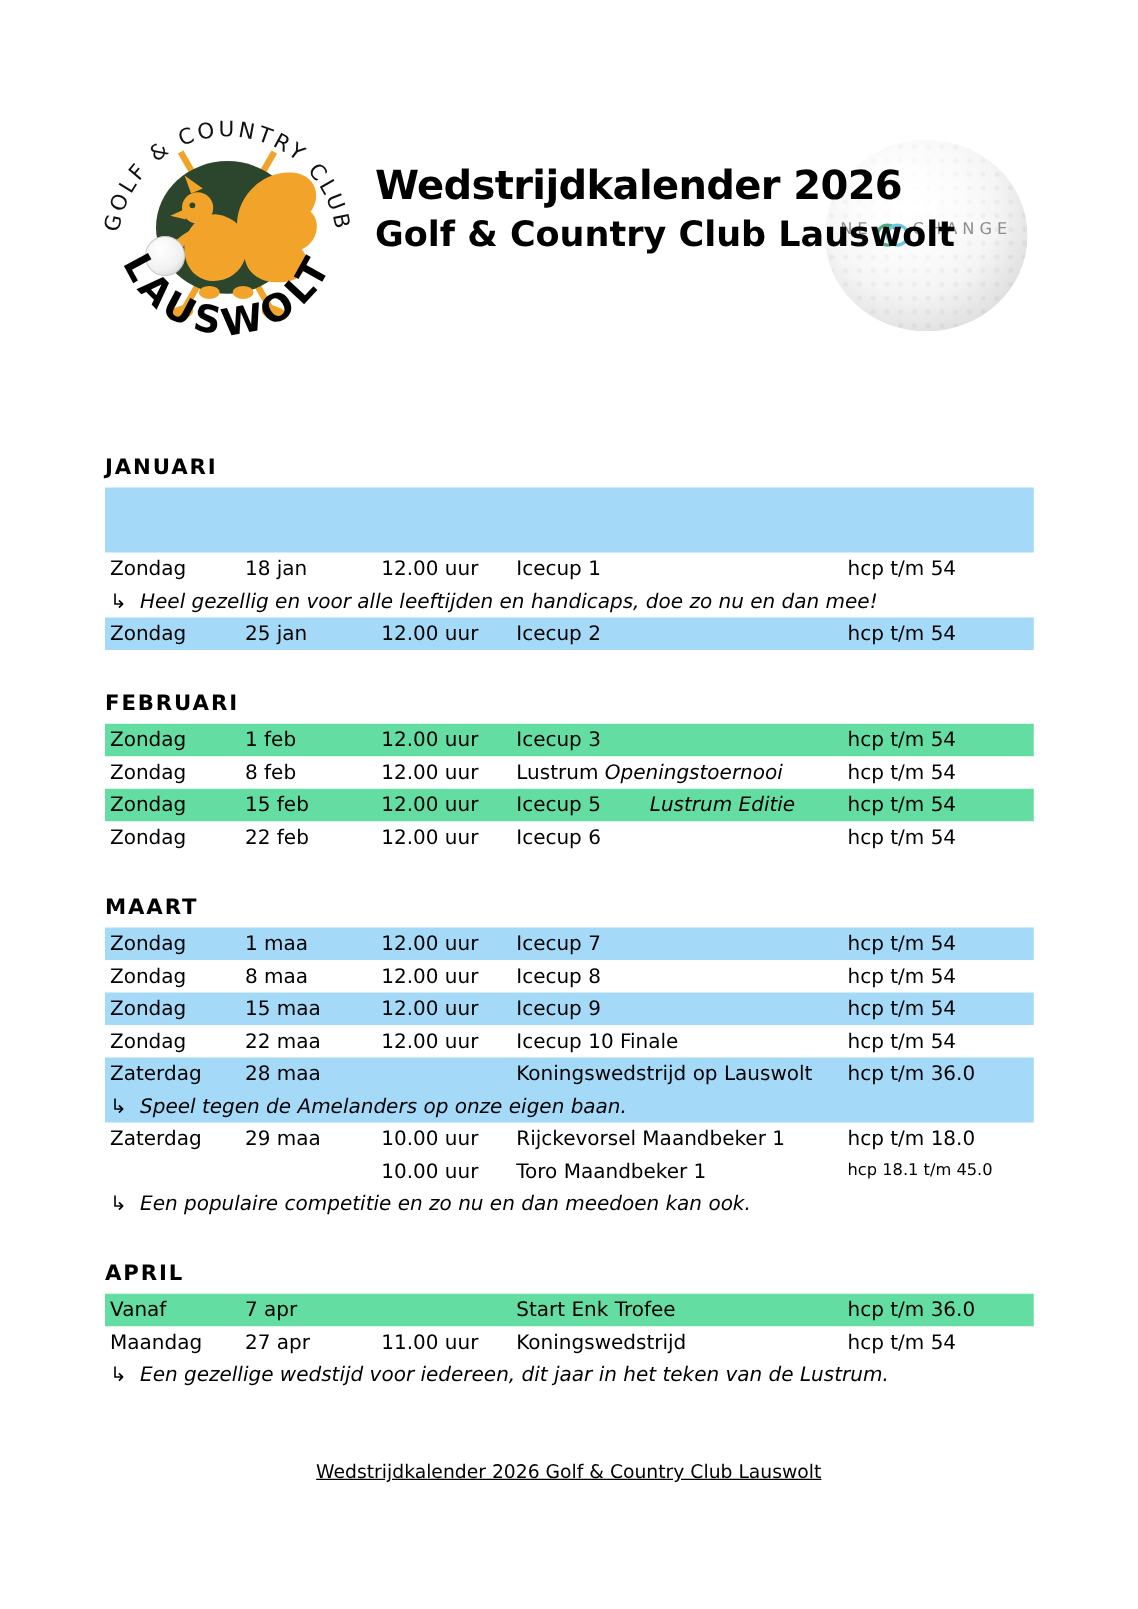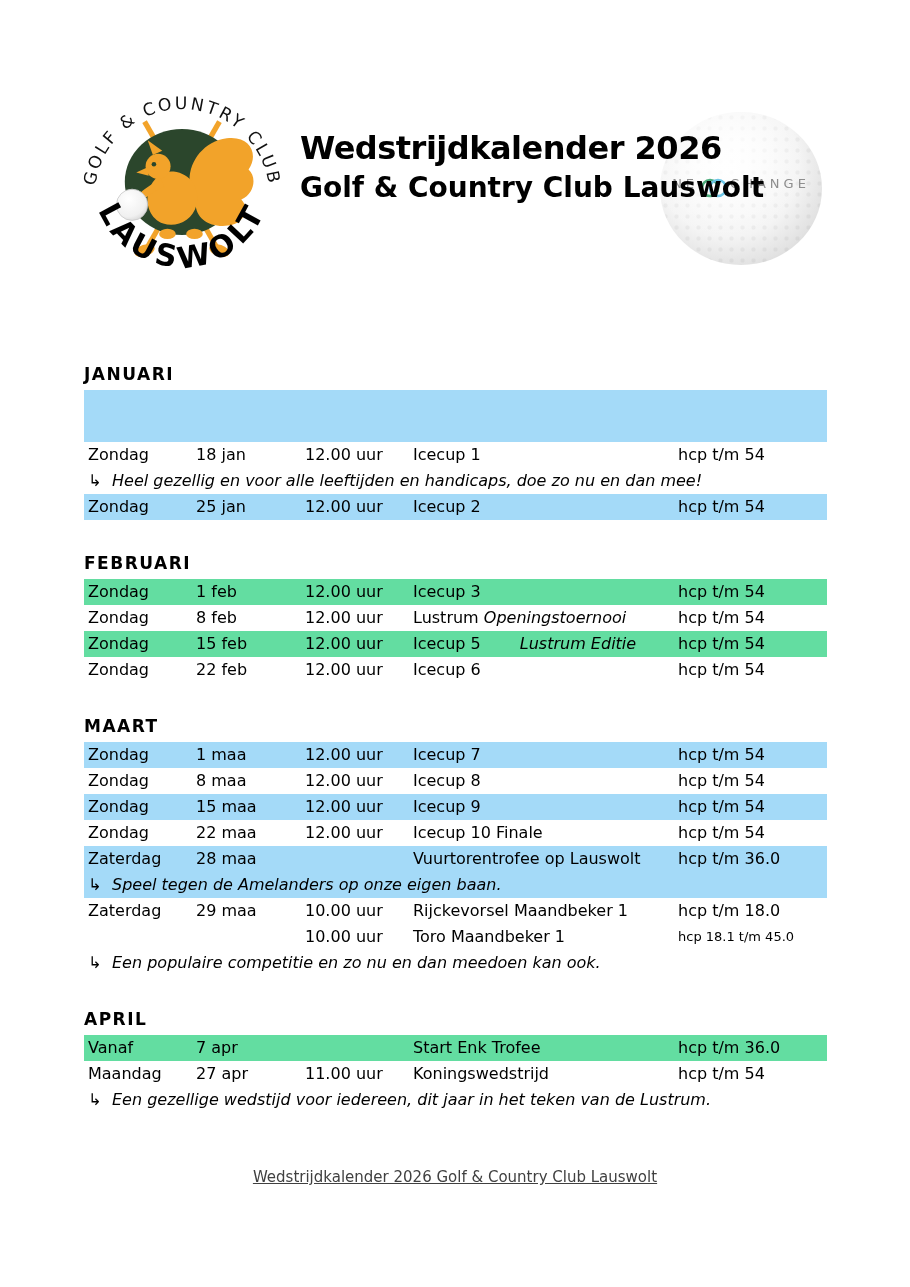--- a/index.html
+++ b/index.html
@@ -36,21 +36,21 @@
   .row .ev i{font-style:italic;font-weight:normal;}
   .row .ev i.gap{margin-left:34px;}
   .note-row{height:26px;line-height:26px;padding-left:4px;font-size:16px;font-style:italic;white-space:nowrap;}
   .note-row.blue{background:var(--row-blue);}
   .note-row.green{background:var(--row-green);}
   .note-row .arrow{font-style:normal;display:inline-block;width:24px;}
   .empty-row{height:52px;}
   .empty-row.blue{background:var(--row-blue);}
   
   .footer{position:absolute;left:0;right:0;top:1168px;text-align:center;font-size:15px;}
-  .footer a{color:#404040;text-decoration:underline;cursor:pointer;margin-top:12px;}
+  .footer a{color:#000000;text-decoration:underline;cursor:pointer;margin-top:12px;}
 </style>
 </head>
 <body>
 
 <div class="page">
 
   <div class="logo-wrap">
     <svg width="208" height="208" viewBox="0 0 200 200">
       <defs>
         <path id="arcTop" d="M 16,112 A 84,84 0 1 1 184,112"></path>
@@ -188,21 +188,21 @@
           <span class="day">Zondag</span>
           <span class="date">22 maa</span>
           <span class="time">12.00 uur</span>
           <span class="ev">Icecup 10 Finale</span>
           <span class="hcp">hcp t/m 54</span>
         </div>
         <div class="row blue">
           <span class="day">Zaterdag</span>
           <span class="date">28 maa</span>
           <span class="time"></span>
-          <span class="ev">Vuurtorentrofee op Lauswolt</span>
+          <span class="ev">Koningswedstrijd op Lauswolt</span>
           <span class="hcp">hcp t/m 36.0</span>
         </div>
         <div class="note-row blue"><span class="arrow">↳</span><span>Speel tegen de Amelanders op onze eigen baan.</span></div>
         <div class="row white">
           <span class="day">Zaterdag</span>
           <span class="date">29 maa</span>
           <span class="time">10.00 uur</span>
           <span class="ev">Rijckevorsel Maandbeker 1</span>
           <span class="hcp">hcp t/m 18.0</span>
         </div>

